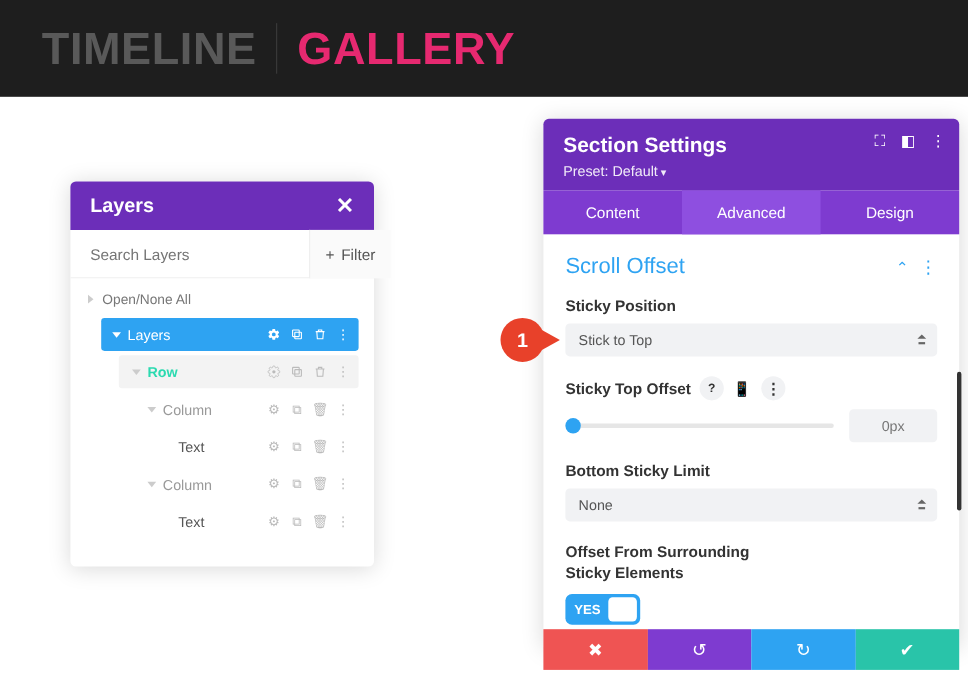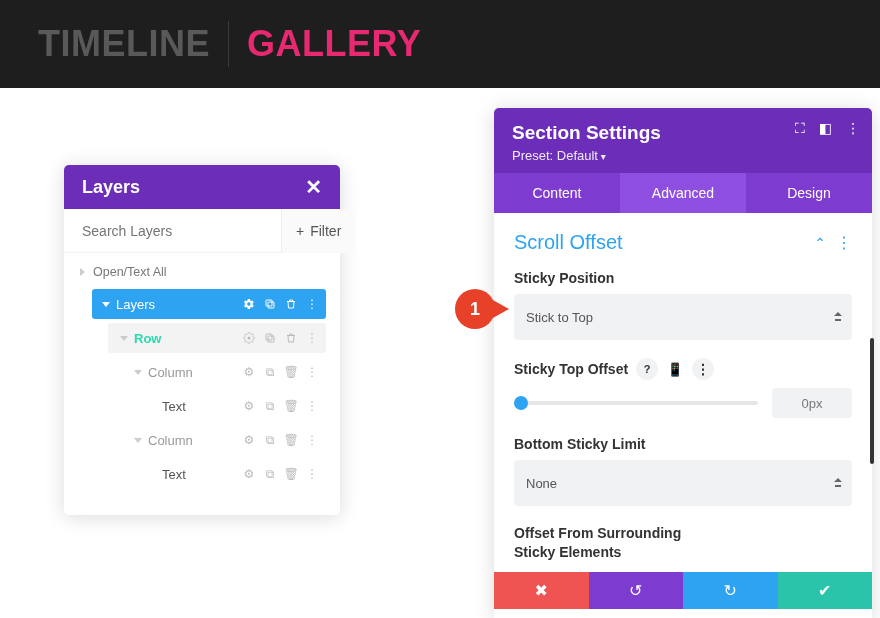--- a/index.html
+++ b/index.html
@@ -1,18 +1,18 @@
 <!DOCTYPE html>
 <html><head>
 <meta charset="utf-8">
 <style>
   * { box-sizing: border-box; margin: 0; padding: 0; }
   body { font-family: -apple-system, "Helvetica Neue", Arial, sans-serif; background: #fff; width: 880px; height: 618px; overflow: hidden; position: relative; }
   .topbar { background: #1e1e1e; height: 88px; display: flex; align-items: center; padding-left: 38px; }
-  .topbar .tab { font-size: 36px; font-weight: 700; letter-spacing: 0.5px; }
+  .topbar .tab { font-size: 41px; font-weight: 700; letter-spacing: 0.5px; }
   .topbar .tab-timeline { color: #595959; }
   .topbar .sep { width: 1px; height: 46px; background: #3b3b3b; margin: 0 18px; }
   .topbar .tab-gallery { color: #e62970; }
   .layers-panel { position: absolute; left: 64px; top: 165px; width: 276px; background: #fff; border-radius: 5px; box-shadow: 0 2px 20px rgba(0,0,0,.15); }
   .layers-header { background: #6c2eb9; color: #fff; border-radius: 5px 5px 0 0; height: 44px; display: flex; align-items: center; padding: 0 18px; }
   .layers-header .title { font-size: 18px; font-weight: 600; flex: 1; }
   .layers-header .close { font-size: 20px; font-weight: 700; cursor: pointer; }
   .layers-toolbar { display: flex; align-items: center; height: 44px; border-bottom: 1px solid #f0f0f0; }
   .layers-search { flex: 1; border: none; padding: 0 18px; font-size: 14px; color: #999; outline: none; background: transparent; }
   .layers-filter { display: flex; align-items: center; gap: 6px; padding: 0 14px; height: 44px; border-left: 1px solid #eee; font-size: 14px; color: #555; cursor: pointer; background: #fafafa; }
@@ -43,21 +43,21 @@
   .settings-header .hicons { position: absolute; right: 12px; top: 12px; display: flex; gap: 14px; }
   .settings-header .hicons span { font-size: 14px; }
   .settings-tabs { background: #7e3bd0; display: flex; height: 40px; }
   .settings-tabs .tab { flex: 1; display: flex; align-items: center; justify-content: center; color: #fff; font-size: 14px; cursor: pointer; }
   .settings-tabs .tab.active { background: #8e4fe0; }
   .settings-body { padding: 18px 20px 20px; position: relative; }
   .scroll-header { display: flex; align-items: center; margin-bottom: 16px; }
   .scroll-header .title { color: #2ea3f2; font-size: 20px; flex: 1; }
   .scroll-header .cicons { display: flex; align-items: center; gap: 10px; color: #2ea3f2; }
   .settings-body .label { font-size: 14px; font-weight: 600; color: #333; margin-bottom: 8px; display: flex; align-items: center; gap: 8px; }
-  .select-box { background: #f1f2f4; border-radius: 4px; height: 46px; display: flex; align-items: center; padding: 0 12px; font-size: 13px; color: #555; position: relative; margin-bottom: 18px; }
+  .select-box { background: #f1f2f4; border-radius: 4px; height: 30px; display: flex; align-items: center; padding: 0 12px; font-size: 13px; color: #555; position: relative; margin-bottom: 18px; }
   .select-box::after { content: ""; position: absolute; right: 10px; top: 50%; width: 0; height: 0; border-left: 4px solid transparent; border-right: 4px solid transparent; border-bottom: 4px solid #666; margin-top: -4px; box-shadow: 0 6px 0 -1px #666; transform: translateY(-1px); }
   .slider-row { display: flex; align-items: center; gap: 14px; margin-bottom: 18px; }
   .slider-track { flex: 1; height: 4px; background: #e6e6e6; border-radius: 2px; position: relative; }
   .slider-thumb { position: absolute; left: 0; top: 50%; transform: translate(0,-50%); width: 14px; height: 14px; background: #2ea3f2; border-radius: 50%; }
   .slider-value { width: 80px; height: 30px; background: #f1f2f4; border-radius: 4px; display: flex; align-items: center; justify-content: center; font-size: 13px; color: #777; }
   .toggle { width: 68px; height: 28px; background: #2ea3f2; border-radius: 6px; display: flex; align-items: center; position: relative; }
   .toggle .txt { color: #fff; font-size: 12px; font-weight: 700; padding-left: 8px; }
   .toggle::after { content: ""; position: absolute; right: 3px; top: 3px; width: 26px; height: 22px; background: #fff; border-radius: 4px; }
   .scroll-indicator { position: absolute; right: -2px; top: 230px; width: 4px; height: 126px; background: #333; border-radius: 2px; }
 
@@ -93,21 +93,21 @@
   <div class="layers-toolbar">
     <input class="layers-search" placeholder="Search Layers" style="">
     <div class="layers-filter">
       <span>+</span>
       <span>Filter</span>
     </div>
   </div>
   <div class="layers-body">
     <div class="open-close">
       <span class="caret"></span>
-      <span>Open/Text All</span>
+      <span>Open/None All</span>
     </div>
 
     <div class="layer-row section">
       <span class="caret-down" style="border-top-color:#fff"></span>
       <span class="label">Layers</span>
       <div class="layer-icons">
         <span class="ic">
             <svg viewBox="0 0 24 24" fill="currentColor">
               <path d="M19.14,12.94a7,7,0,0,0,.05-.94,7,7,0,0,0-.05-.94l2.11-1.65a.5.5,0,0,0,.12-.64l-2-3.46a.5.5,0,0,0-.61-.22l-2.49,1a7,7,0,0,0-1.63-.94l-.38-2.65A.5.5,0,0,0,13.77,2H9.77a.5.5,0,0,0-.49.42L8.9,5.07a7,7,0,0,0-1.63.94l-2.49-1a.5.5,0,0,0-.61.22l-2,3.46a.5.5,0,0,0,.12.64L4.4,11a7,7,0,0,0,0,1.88L2.29,14.53a.5.5,0,0,0-.12.64l2,3.46a.5.5,0,0,0,.61.22l2.49-1a7,7,0,0,0,1.63.94l.38,2.65a.5.5,0,0,0,.49.42h4a.5.5,0,0,0,.49-.42l.38-2.65a7,7,0,0,0,1.63-.94l2.49,1a.5.5,0,0,0,.61-.22l2-3.46a.5.5,0,0,0-.12-.64ZM11.77,15.5A3.5,3.5,0,1,1,15.27,12,3.5,3.5,0,0,1,11.77,15.5Z"></path>
             </svg>

